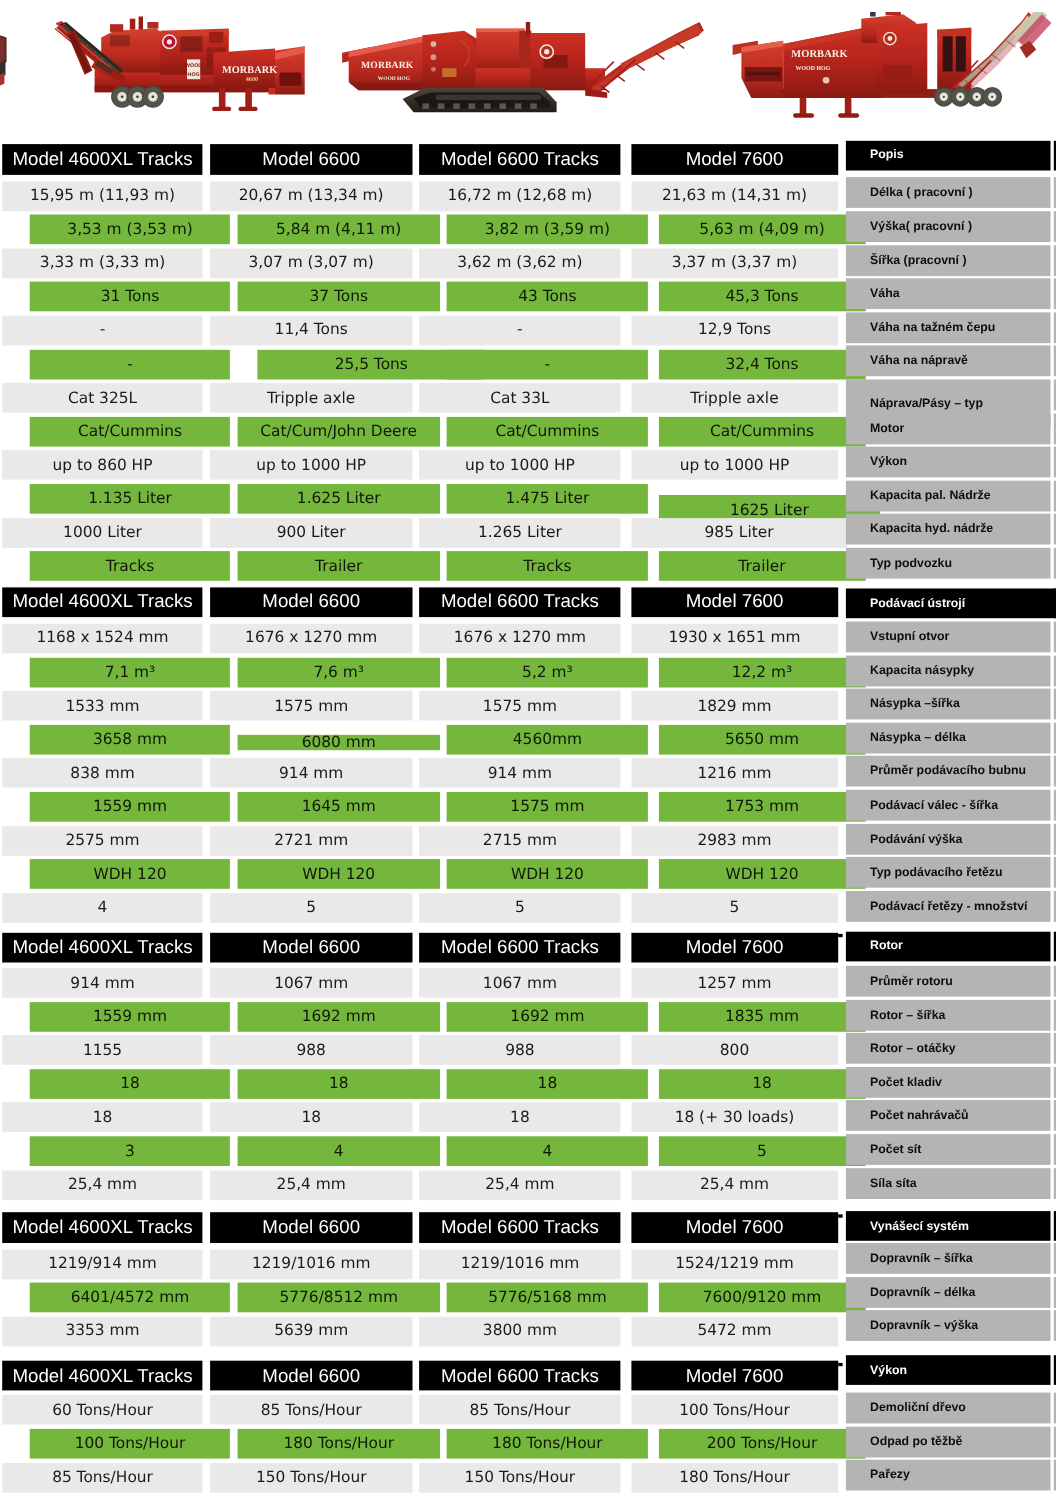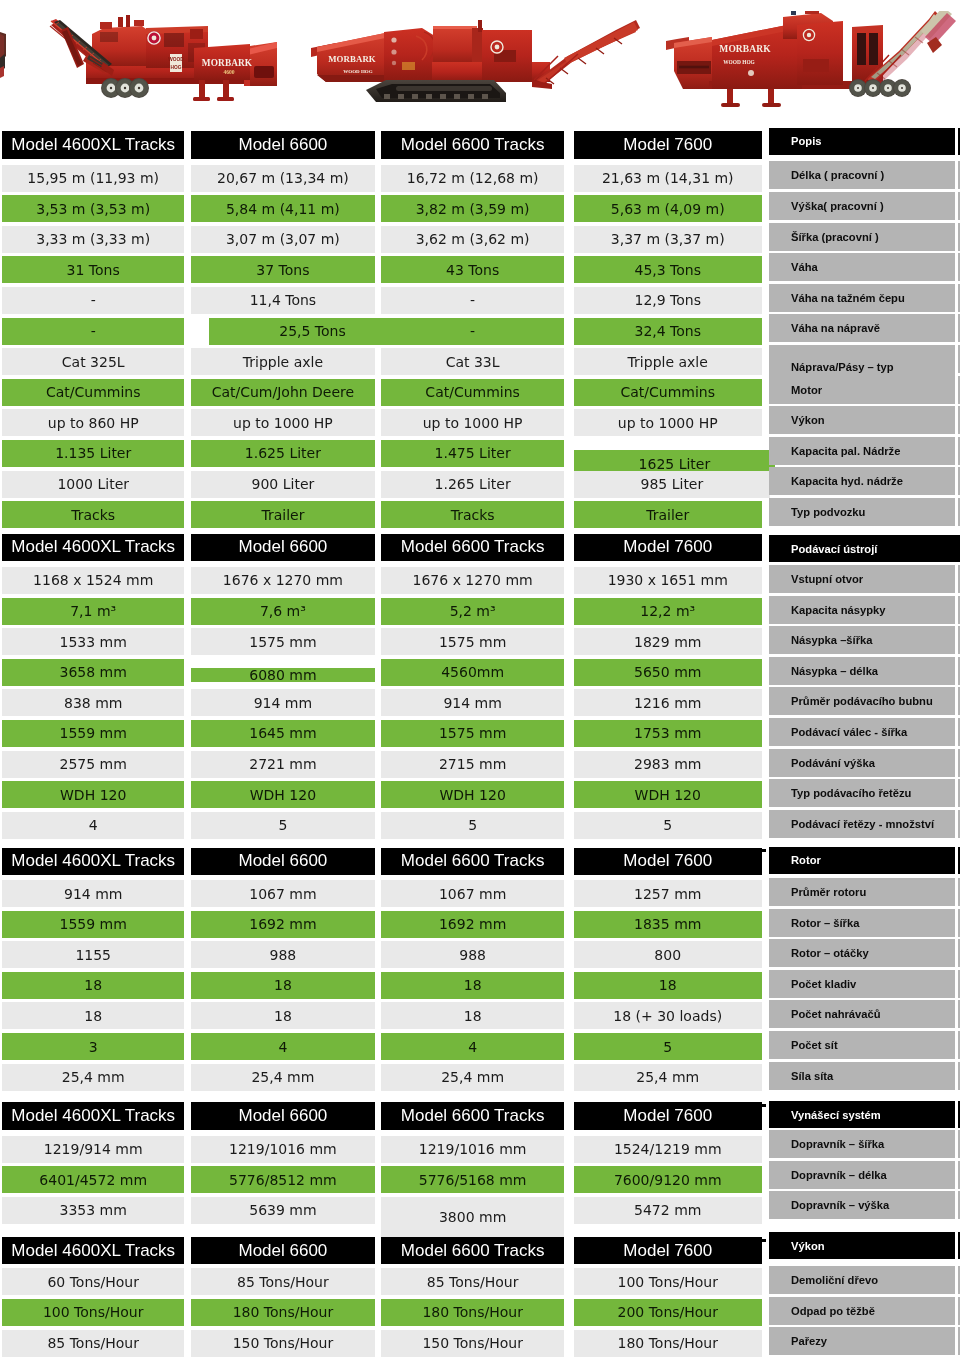--- a/index.html
+++ b/index.html
@@ -4,21 +4,21 @@
 <title>Morbark Wood Hog Specification Comparison</title>
 <style>
   html,body{margin:0;padding:0;background:#ffffff;}
   body{width:960px;height:1360px;font-family:"Liberation Sans",sans-serif;overflow:hidden;position:relative;}
   .photos{position:absolute;left:0;top:0;width:960px;height:126px;}
   .photo{position:absolute;top:0;}
   .grid{position:absolute;left:0;top:0;width:960px;height:1360px;}
   .cell{position:absolute;box-sizing:border-box;display:flex;align-items:center;justify-content:center;
         white-space:nowrap;overflow:hidden;}
   .cell.hdr{background:#000000;color:#ffffff;font-size:17px;font-weight:400;letter-spacing:0px;}
-  .cell.green{background:#74b73c;color:#0e1a06;font-size:14px;font-family:"DejaVu Sans",sans-serif;}
+  .cell.green{background:#74b73c;color:#0e1a06;font-size:14px;font-family:"DejaVu Sans",sans-serif;margin-left:25px;}
   .cell.gray{background:#e9e9e9;color:#1b1b1b;font-size:14px;font-family:"DejaVu Sans",sans-serif;}
   .dcell{position:absolute;box-sizing:border-box;display:flex;align-items:center;justify-content:flex-start;
          white-space:nowrap;overflow:hidden;padding-left:22px;}
   .dcell.dhdr{background:#000000;color:#ffffff;font-size:11.2px;font-weight:700;}
   .hdrtab{position:absolute;width:4px;height:3px;background:#000000;}
   .edgecol{position:absolute;left:957.5px;width:4px;}
   .edgecol.band{background:#b4b4b4;}
   .edgecol.hdrband{background:#000000;}
   .dcell.dband{background:#b4b4b4;color:#0d0d0d;font-size:11.2px;font-weight:700;}
 </style>
@@ -475,21 +475,21 @@
 <div class="dcell dband" style="left:769px;top:1130.20px;width:186.2px;height:28.0px">Dopravník – šířka</div>
 <div class="edgecol band" style="top:1130.20px;height:28.0px"></div>
 <div class="cell green" style="left:2px;top:1166.10px;width:182.4px;height:27.0px">6401/4572 mm</div>
 <div class="cell green" style="left:191px;top:1166.10px;width:183.8px;height:27.0px">5776/8512 mm</div>
 <div class="cell green" style="left:380.9px;top:1166.10px;width:183.5px;height:27.0px">5776/5168 mm</div>
 <div class="cell green" style="left:573.9px;top:1166.10px;width:187.7px;height:27.0px">7600/9120 mm</div>
 <div class="dcell dband" style="left:769px;top:1160.80px;width:186.2px;height:28.0px">Dopravník – délka</div>
 <div class="edgecol band" style="top:1160.80px;height:28.0px"></div>
 <div class="cell gray" style="left:2px;top:1196.70px;width:182.4px;height:27.0px">3353 mm</div>
 <div class="cell gray" style="left:191px;top:1196.70px;width:183.8px;height:27.0px">5639 mm</div>
-<div class="cell gray" style="left:380.9px;top:1196.70px;width:183.5px;height:40px">3800 mm</div>
+<div class="cell gray" style="left:380.9px;top:1196.70px;width:183.5px;height:27.0px">3800 mm</div>
 <div class="cell gray" style="left:573.9px;top:1196.70px;width:187.7px;height:27.0px">5472 mm</div>
 <div class="dcell dband" style="left:769px;top:1191.40px;width:186.2px;height:28.0px">Dopravník – výška</div>
 <div class="edgecol band" style="top:1191.40px;height:28.0px"></div>
 <div class="cell hdr" style="left:2px;top:1236.90px;width:182.4px;height:27.5px">Model 4600XL Tracks</div>
 <div class="cell hdr" style="left:191px;top:1236.90px;width:183.8px;height:27.5px">Model 6600</div>
 <div class="cell hdr" style="left:380.9px;top:1236.90px;width:183.5px;height:27.5px">Model 6600 Tracks</div>
 <div class="cell hdr" style="left:573.9px;top:1236.90px;width:187.7px;height:27.5px">Model 7600</div>
 <div class="dcell dhdr" style="left:769px;top:1232.30px;width:186.2px;height:27.0px">Výkon</div>
 <div class="edgecol hdrband" style="top:1232.30px;height:27.0px"></div>
 <div class="hdrtab" style="left:761.6px;top:1238.50px;"></div>

